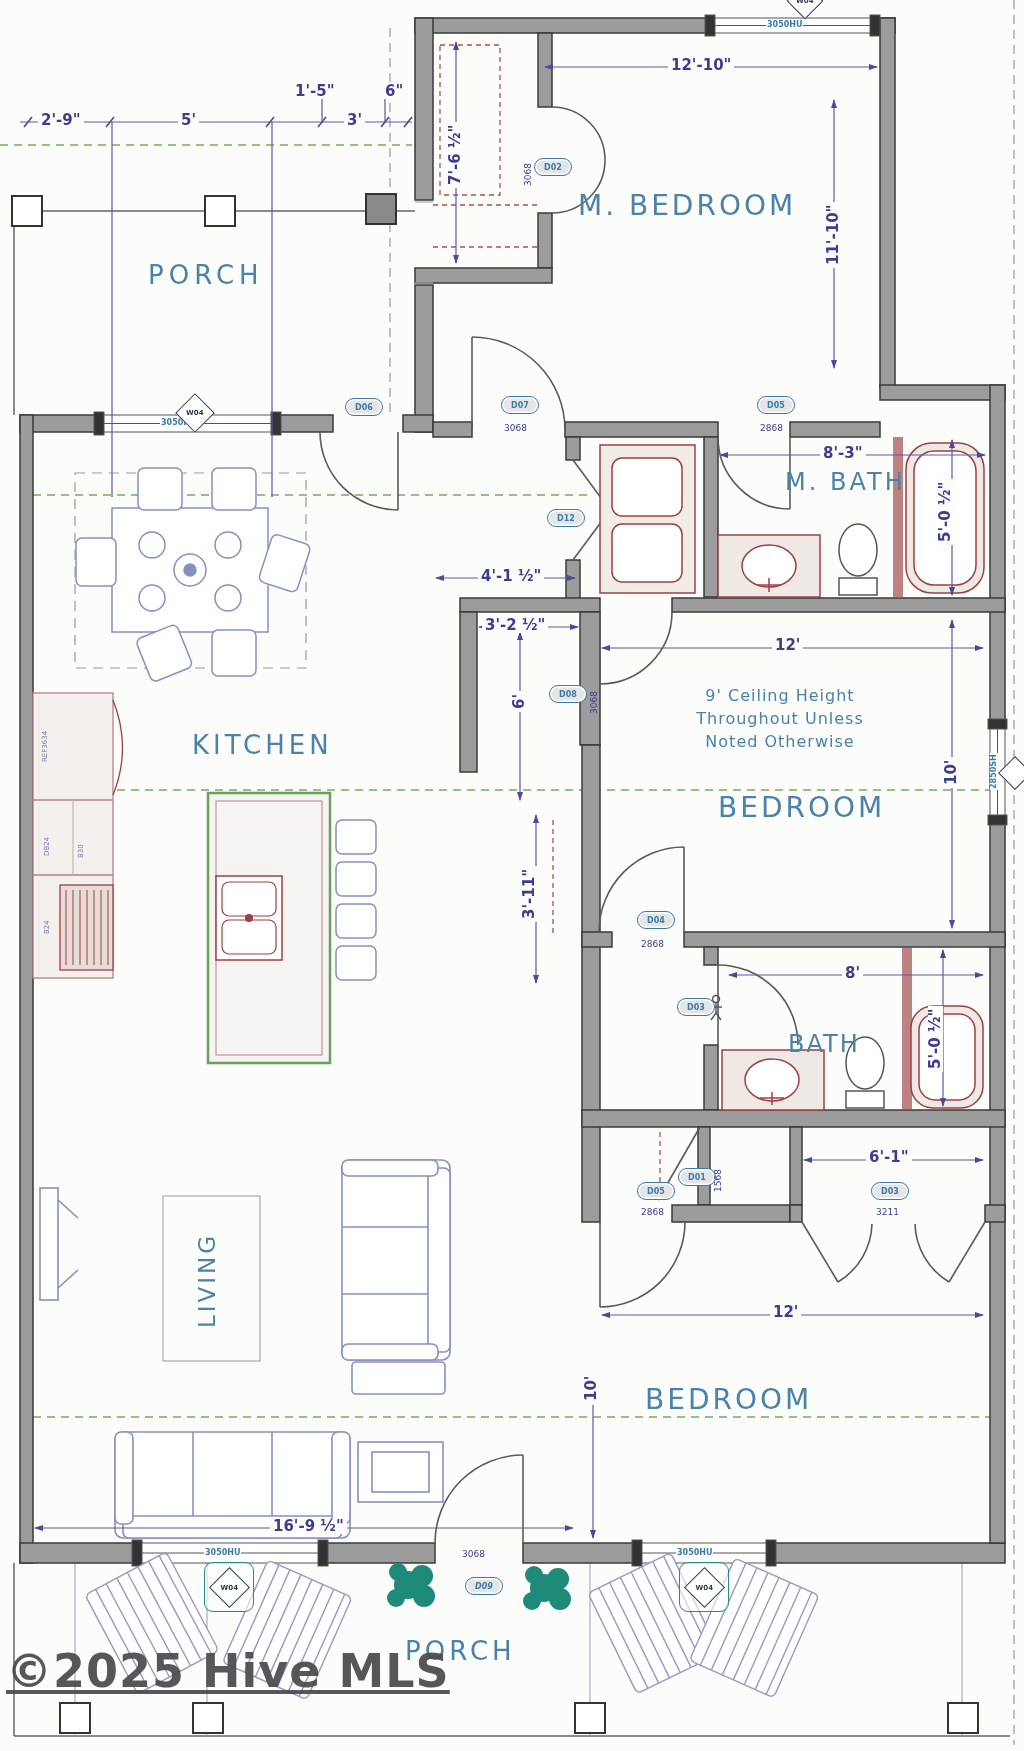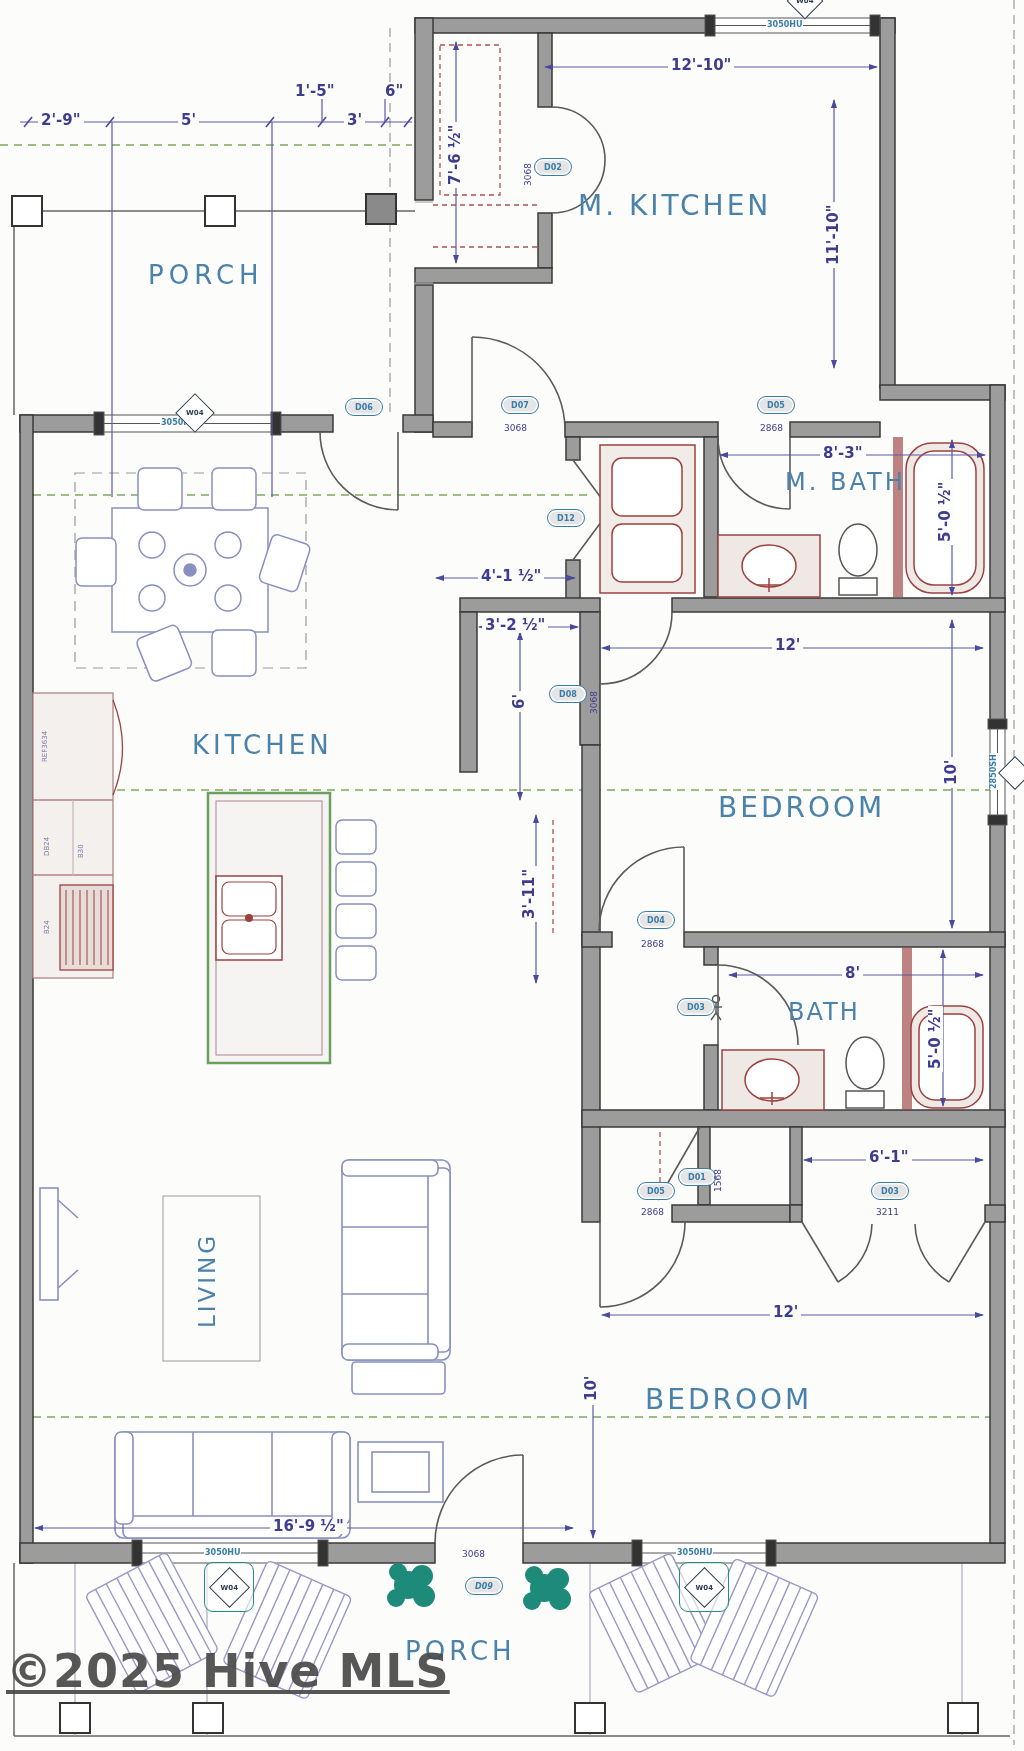--- a/index.html
+++ b/index.html
@@ -367,29 +367,34 @@
     <line x1="729" y1="975" x2="983" y2="975" marker-start="url(#arS)" marker-end="url(#arE)"></line>
     <line x1="943" y1="950" x2="943" y2="1106" marker-start="url(#arS)" marker-end="url(#arE)"></line>
     <line x1="804" y1="1160" x2="983" y2="1160" marker-start="url(#arS)" marker-end="url(#arE)"></line>
     <line x1="602" y1="1315" x2="983" y2="1315" marker-start="url(#arS)" marker-end="url(#arE)"></line>
     <line x1="593" y1="1405" x2="593" y2="1538" marker-end="url(#arE)"></line>
     <line x1="35" y1="1528" x2="573" y2="1528" marker-start="url(#arS)" marker-end="url(#arE)"></line>
   </g>
 </svg>
 
 <div class="lbl room" style="left:148px;top:262px;letter-spacing:5px;">PORCH</div>
-<div class="lbl room" style="left:578px;top:192px;font-size:28px;">M. KITCHEN</div>
+<div class="lbl room" style="left:578px;top:192px;font-size:28px;">M. BEDROOM</div>
 <div class="lbl room" style="left:785px;top:470px;font-size:24px;">M. BATH</div>
 <div class="lbl room" style="left:192px;top:732px;letter-spacing:4px;">KITCHEN</div>
 <div class="lbl room" style="left:718px;top:794px;font-size:28px;">BEDROOM</div>
-<div class="lbl room" style="left:788px;top:1000px;font-size:24px;letter-spacing:2px;">BATH</div>
+<div class="lbl room" style="left:788px;top:1032px;font-size:24px;letter-spacing:2px;">BATH</div>
 <div class="lbl room vert" style="left:196px;top:1328px;font-size:23px;">LIVING</div>
 <div class="lbl room" style="left:645px;top:1386px;font-size:28px;">BEDROOM</div>
 <div class="lbl room" style="left:405px;top:1638px;letter-spacing:4px;">PORCH</div>
 
+<div class="lbl note" style="left:658px;top:684px;width:244px;">
+  <div>9' Ceiling Height</div>
+  <div>Throughout Unless</div>
+  <div>Noted Otherwise</div>
+</div>
 
 <div class="lbl dim" style="left:38px;top:113px;">2'-9"</div>
 <div class="lbl dim" style="left:178px;top:113px;">5'</div>
 <div class="lbl dim" style="left:292px;top:84px;">1'-5"</div>
 <div class="lbl dim" style="left:344px;top:113px;">3'</div>
 <div class="lbl dim" style="left:382px;top:84px;">6"</div>
 <div class="lbl dim" style="left:668px;top:58px;">12'-10"</div>
 <div class="lbl dim vert" style="left:826px;top:268px;">11'-10"</div>
 <div class="lbl dim vert" style="left:448px;top:188px;">7'-6 ½"</div>
 <div class="lbl dim" style="left:820px;top:446px;">8'-3"</div>

